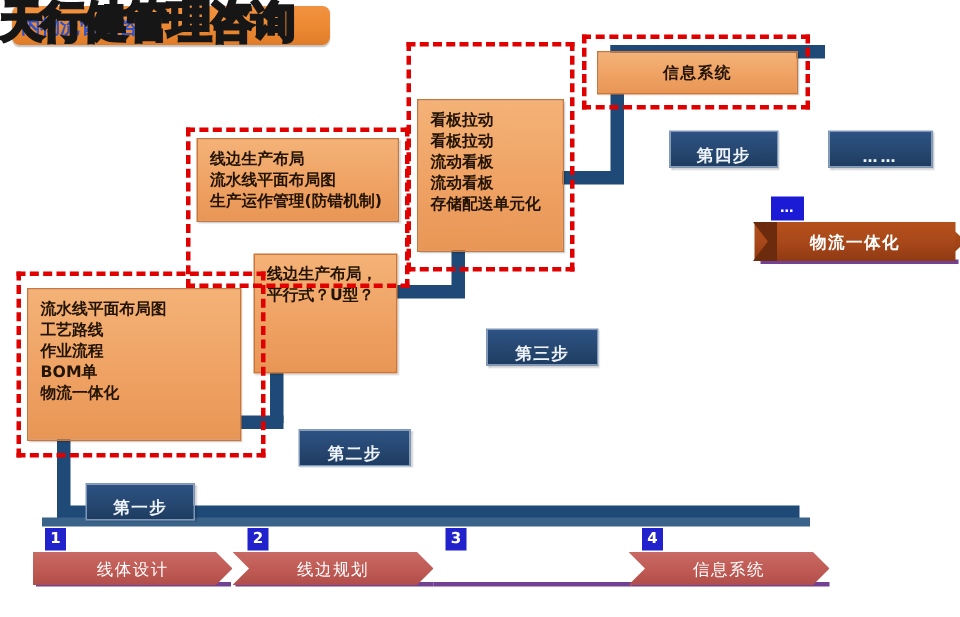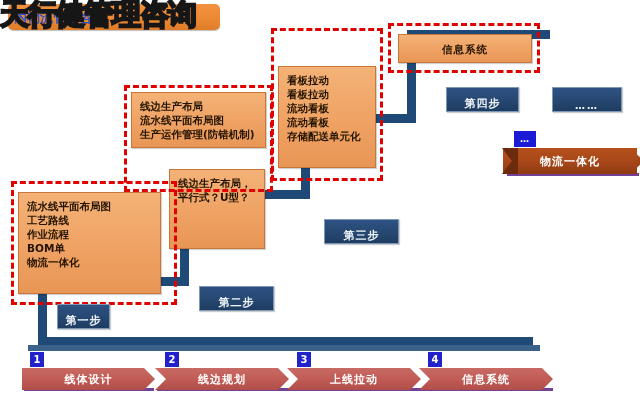--- a/index.html
+++ b/index.html
@@ -123,21 +123,21 @@
     background:#2222cc;color:#ffffff;
     font-size:10px;font-weight:bold;
     display:flex;align-items:center;justify-content:center;
     z-index:8;
   }
   .chev{
     position:absolute;top:368px;height:22px;
     background:linear-gradient(180deg,#c96a64 0%,#bf5a54 55%,#b14e49 100%);
     clip-path:polygon(0 0, calc(100% - 11px) 0, 100% 50%, calc(100% - 11px) 100%, 0 100%, 11px 50%);
     display:flex;align-items:center;justify-content:center;
-    color:#ffffff;font-size:11px;font-weight:bold;letter-spacing:1px;
+    color:#ffffff;font-size:11px;font-weight:normal;letter-spacing:1px;
     z-index:5;
   }
   .chev.first{clip-path:polygon(0 0, calc(100% - 11px) 0, 100% 50%, calc(100% - 11px) 100%, 0 100%);}
   .chev-sh{
     position:absolute;top:388px;height:3px;background:#5b2080;opacity:.85;z-index:4;
   }
 </style>
 </head>
 <body>
 
@@ -193,21 +193,21 @@
 
   <div class="obox center" style="left:398px;top:34px;width:134px;height:29px;">
     <span style="letter-spacing:1px;">信息系统</span>
   </div>
 
   <div class="rdash" style="left:11px;top:181px;width:166px;height:124px;"></div>
   <div class="rdash" style="left:124px;top:85px;width:149px;height:107px;"></div>
   <div class="rdash" style="left:271px;top:28px;width:112px;height:153px;"></div>
   <div class="rdash" style="left:388px;top:23px;width:152px;height:50px;"></div>
 
-  <div class="step" style="left:57px;top:304px;width:53px;height:25px;">
+  <div class="step" style="left:57px;top:322px;width:73px;height:25px;">
     <span>第一步</span>
   </div>
   <div class="step" style="left:199px;top:286px;width:75px;height:25px;">
     <span>第二步</span>
   </div>
   <div class="step" style="left:324px;top:219px;width:75px;height:25px;">
     <span>第三步</span>
   </div>
   <div class="step" style="left:446px;top:87px;width:73px;height:25px;">
     <span>第四步</span>
@@ -247,20 +247,17 @@
   <div class="chev-sh" style="left:157px;width:132px;"></div>
   <div class="chev-sh" style="left:289px;width:132px;"></div>
   <div class="chev-sh" style="left:421px;width:132px;"></div>
 
   <div class="chev first" style="left:22px;width:133px;">
     <span>线体设计</span>
   </div>
   <div class="chev" style="left:155px;width:134px;">
     <span>线边规划</span>
   </div>
-  <div class="chev" style="left:287px;width:134px;">
-    <span>上线拉动</span>
-  </div>
   <div class="chev" style="left:419px;width:134px;">
     <span>信息系统</span>
   </div>
 
 </div>
 
 </body></html>

